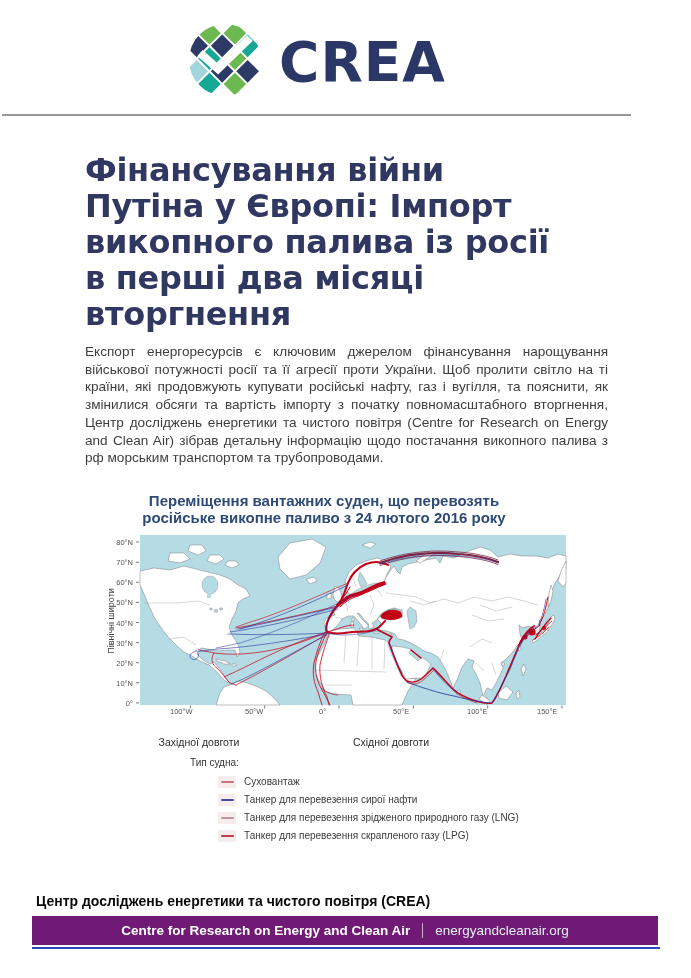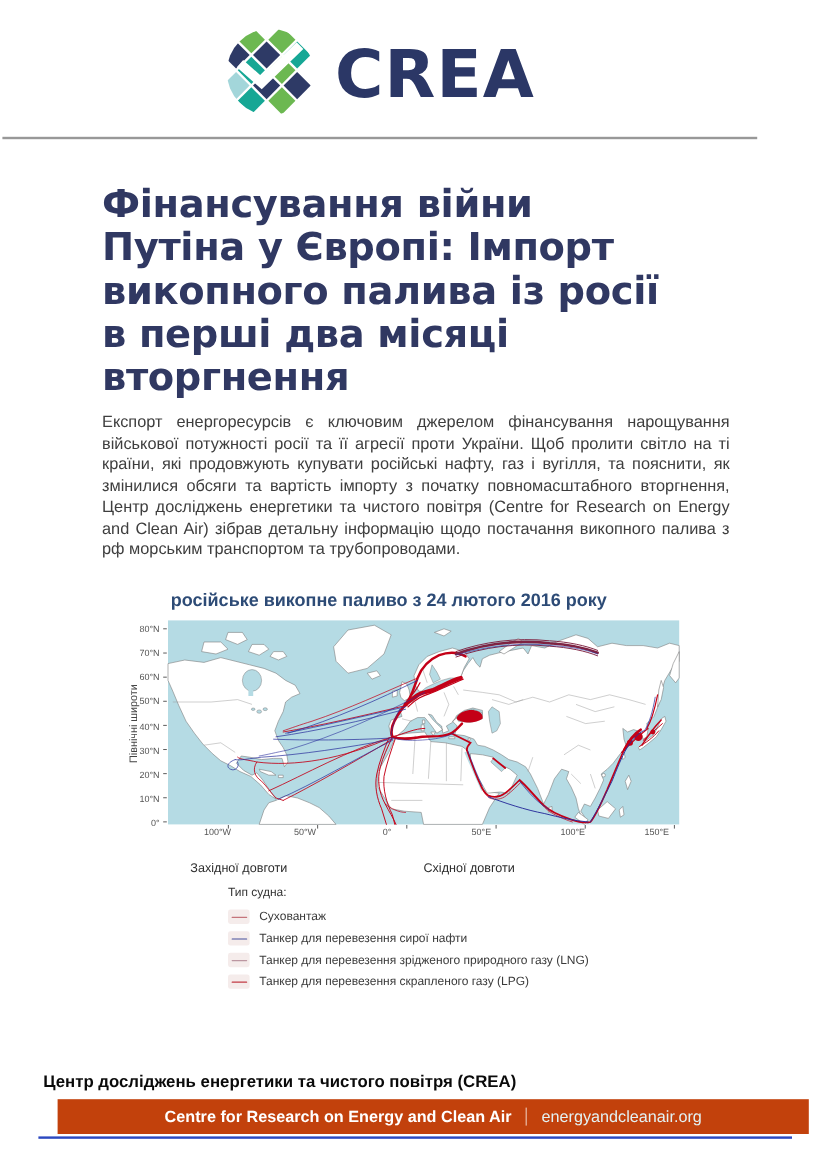--- a/index.html
+++ b/index.html
@@ -20,21 +20,21 @@
   .map-fig{position:relative;margin:8px 0 0 75px;width:566px;height:206px;}
   .y-axis-title{position:absolute;left:36px;top:86px;transform:translate(-50%,-50%) rotate(-90deg);font-size:9px;color:#444;white-space:nowrap;}
   .ytick{position:absolute;left:0;width:58px;text-align:right;font-size:7.5px;color:#555;}
   .xtick{position:absolute;width:40px;text-align:left;top:172px;font-size:7.5px;color:#555;}
   .xcap{position:absolute;top:201px;width:120px;text-align:center;font-size:10.5px;color:#2d2d2d;}
   svg.map{position:absolute;left:65px;top:0;overflow:visible;}
 
   
   .legend{margin:16px 0 0 190px;}
   .legend-title{font-size:10px;color:#333;margin-bottom:8px;}
-  .legend-row{display:flex;align-items:center;gap:8px;margin-bottom:6px;}
+  .legend-row{display:flex;align-items:center;gap:8px;margin-bottom:6px;margin-left:28px;}
   .swatch{width:18px;height:12px;background:#f5eceb;border-radius:2px;display:flex;align-items:center;justify-content:center;}
   .swatch-line{width:13px;height:1.8px;border-radius:1px;}
   .legend-label{font-size:10px;color:#3a3a3a;}
 
   
   .footer-caption{position:absolute;left:36px;top:893px;font-size:14px;font-weight:bold;color:#0a0a0a;}
   .teal-bar{position:absolute;left:32px;top:916px;width:626px;height:29px;background:#93c6cc;display:flex;align-items:center;justify-content:center;gap:12px;}
   .bar-main{font-size:13.5px;font-weight:bold;color:#ffffff;}
   .bar-sep{width:1px;height:15px;background:rgba(255,255,255,0.65);}
   .bar-url{font-size:13.5px;color:#e3f2f4;}
@@ -81,20 +81,21 @@
     <div>Фінансування війни</div>
     <div>Путіна у Європі: Імпорт</div>
     <div>викопного палива із росії</div>
     <div>в перші два місяці</div>
     <div>вторгнення</div>
   </div>
 
   <p class="intro">Експорт енергоресурсів є ключовим джерелом фінансування нарощування військової потужності росії та її агресії проти України. Щоб пролити світло на ті країни, які  продовжують купувати російські нафту, газ і вугілля, та пояснити, як змінилися обсяги та вартість імпорту з початку повномасштабного вторгнення, Центр досліджень енергетики та чистого повітря (Centre for Research on Energy and Clean Air) зібрав детальну інформацію щодо постачання викопного палива з рф морським транспортом та трубопроводами.</p>
 
   <div class="fig-title">
+    <div>Переміщення вантажних суден, що перевозять</div>
     <div>російське викопне паливо з 24 лютого 2016 року</div>
   </div>
 
   <div class="map-fig">
     <span class="y-axis-title">Північні широти</span>
     <span class="ytick" style="top:3px">80°N</span>
     <span class="ytick" style="top:23px">70°N</span>
     <span class="ytick" style="top:43px">60°N</span>
     <span class="ytick" style="top:63px">50°N</span>
     <span class="ytick" style="top:84px">40°N</span>
@@ -298,20 +299,20 @@
     </div>
     <div class="legend-row">
       <span class="swatch">
           <span class="swatch-line" style="background: rgb(194, 59, 70);"></span>
         </span>
       <span class="legend-label">Танкер для перевезення скрапленого газу (LPG)</span>
     </div>
   </div>
 
   <div class="footer-caption">Центр досліджень енергетики та чистого повітря (CREA)</div>
-  <div class="teal-bar" style="background: #c2410c; margin-left: 16px;">
+  <div class="teal-bar" style="background: #701a75;">
     <span class="bar-main">Centre for Research on Energy and Clean Air</span>
     <span class="bar-sep"></span>
     <span class="bar-url">energyandcleanair.org</span>
   </div>
   <div class="blue-line" style="background: rgb(43, 72, 192);"></div>
 
 </div>
 
 </body></html>

